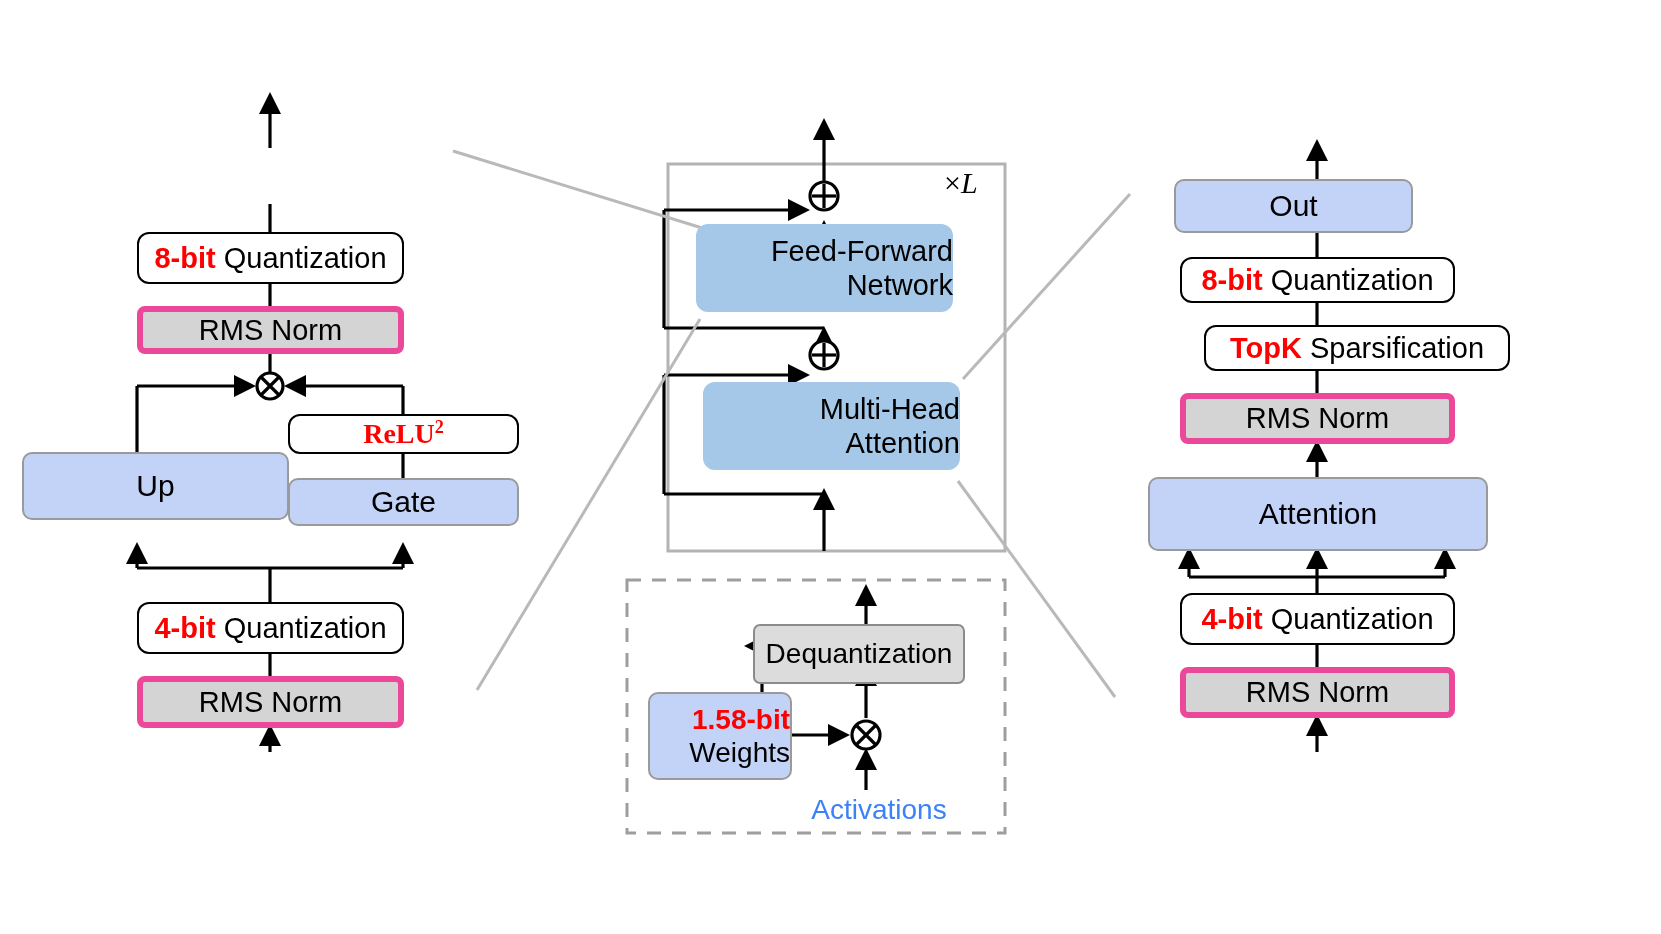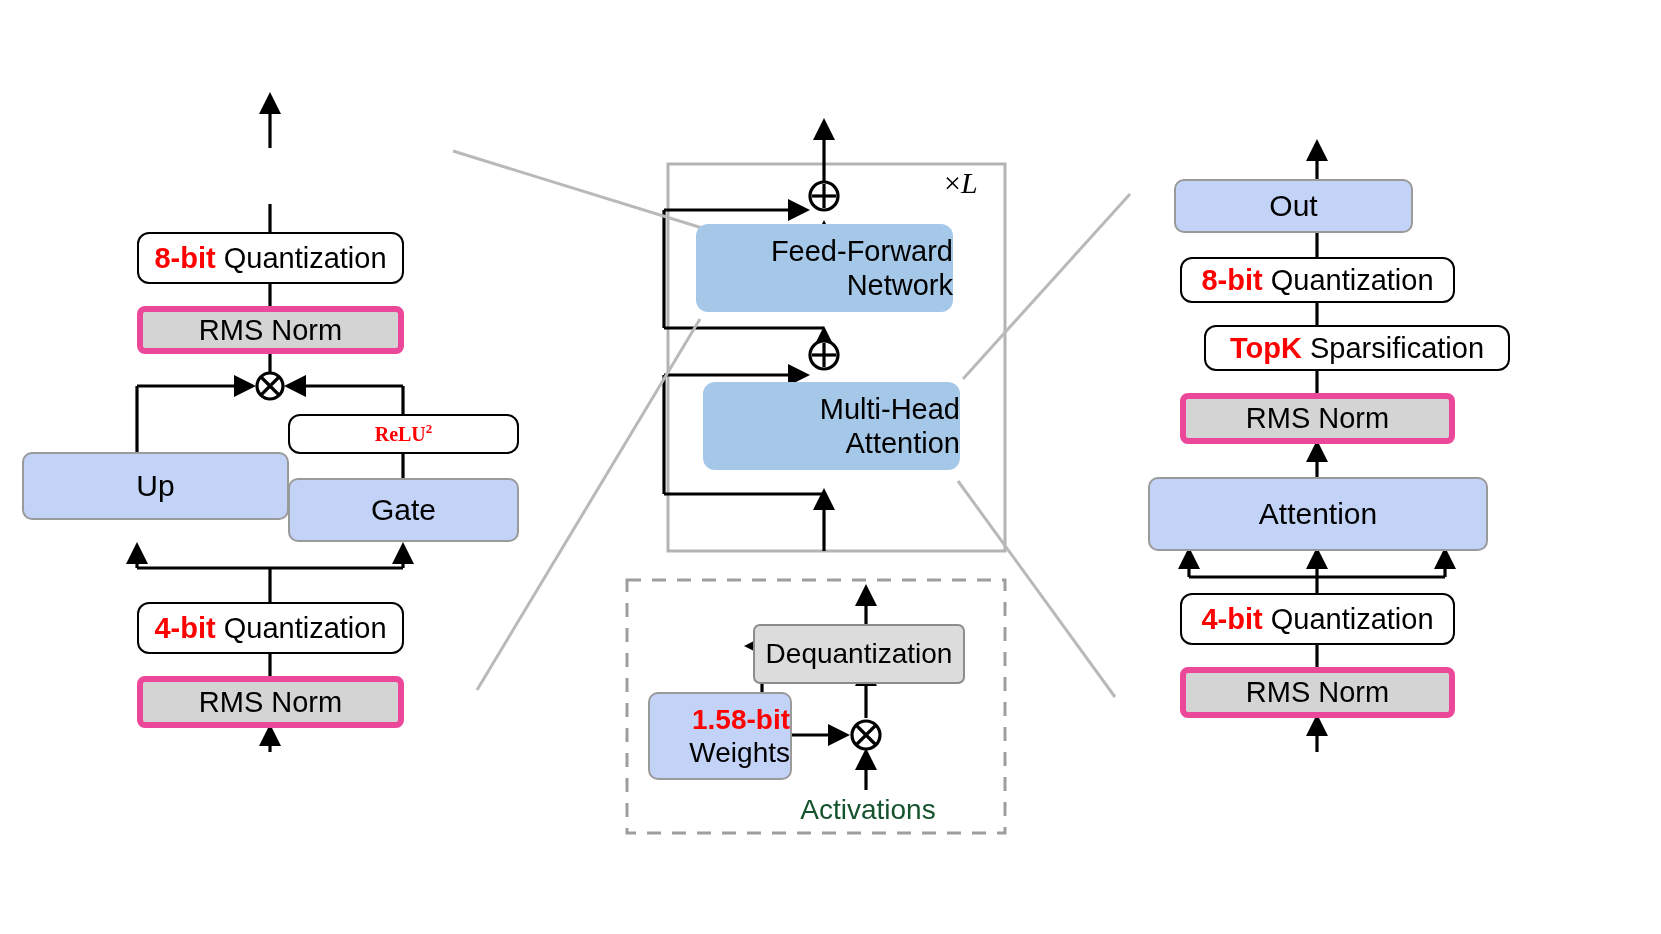--- a/index.html
+++ b/index.html
@@ -22,32 +22,32 @@
   .node.blue-mid{background:#a5c8e8;border:none;border-radius:12px;white-space:normal;}
   .node.gray{background:#d4d4d4;border:6px solid #ec4899;border-radius:8px;}
   .node.white{background:#ffffff;border:2.6px solid #000000;border-radius:12px;}
   .node.gray-small{background:#dcdcdc;border:2px solid #8c8c8c;border-radius:7px;}
 
   .fs30{font-size:30px;}
   .fs29{font-size:29px;}
   .fs28{font-size:28px;}
 
   .hl{color:#ff0000;font-weight:bold;}
-  .relu{color:#ff0000;font-weight:bold;font-family:"Liberation Serif",serif;font-size:20px;}
+  .relu{color:#ff0000;font-weight:bold;font-family:"Liberation Serif",serif;font-size:28px;}
   .relu sup{font-size:0.65em;vertical-align:super;}
 
   .xl-label{
     position:absolute;
     font-family:"Liberation Serif", serif;
     font-size:30px;
     color:#000000;
   }
   .xl-label i{font-style:italic;}
 
-  .plain-text{position:absolute;color:#14532d;}
+  .plain-text{position:absolute;color:#3b82f6;margin-left:11px;}
   .two-line{display:flex;flex-direction:column;align-items:flex-end;justify-content:center;}
 </style>
 </head>
 <body>
 
 <div id="canvas">
 
   <svg id="svg-layer" viewBox="0 0 1661 934">
     <defs>
       <marker id="ah" viewBox="0 0 10 10" refX="8.2" refY="5" markerWidth="7" markerHeight="7" orient="auto-start-reverse">
@@ -187,21 +187,21 @@
   </div>
 
   <div class="node white" style="left:288px;top:414px;width:231px;height:40px;">
     <span class="relu"><span>ReLU</span><sup>2</sup></span>
   </div>
 
   <div class="node blue fs30" style="left:22px;top:452px;width:267px;height:68px;">
     <span>Up</span>
   </div>
 
-  <div class="node blue fs30" style="left:288px;top:478px;width:231px;height:64px;">
+  <div class="node blue fs30" style="left:288px;top:478px;width:231px;height:48px;">
     <span>Gate</span>
   </div>
 
   <div class="node white fs29" style="left:137px;top:602px;width:267px;height:52px;">
     <span><span class="hl">4-bit</span><span> Quantization</span></span>
   </div>
 
   <div class="node gray fs29" style="left:137px;top:676px;width:267px;height:52px;">
     <span>RMS Norm</span>
   </div>

